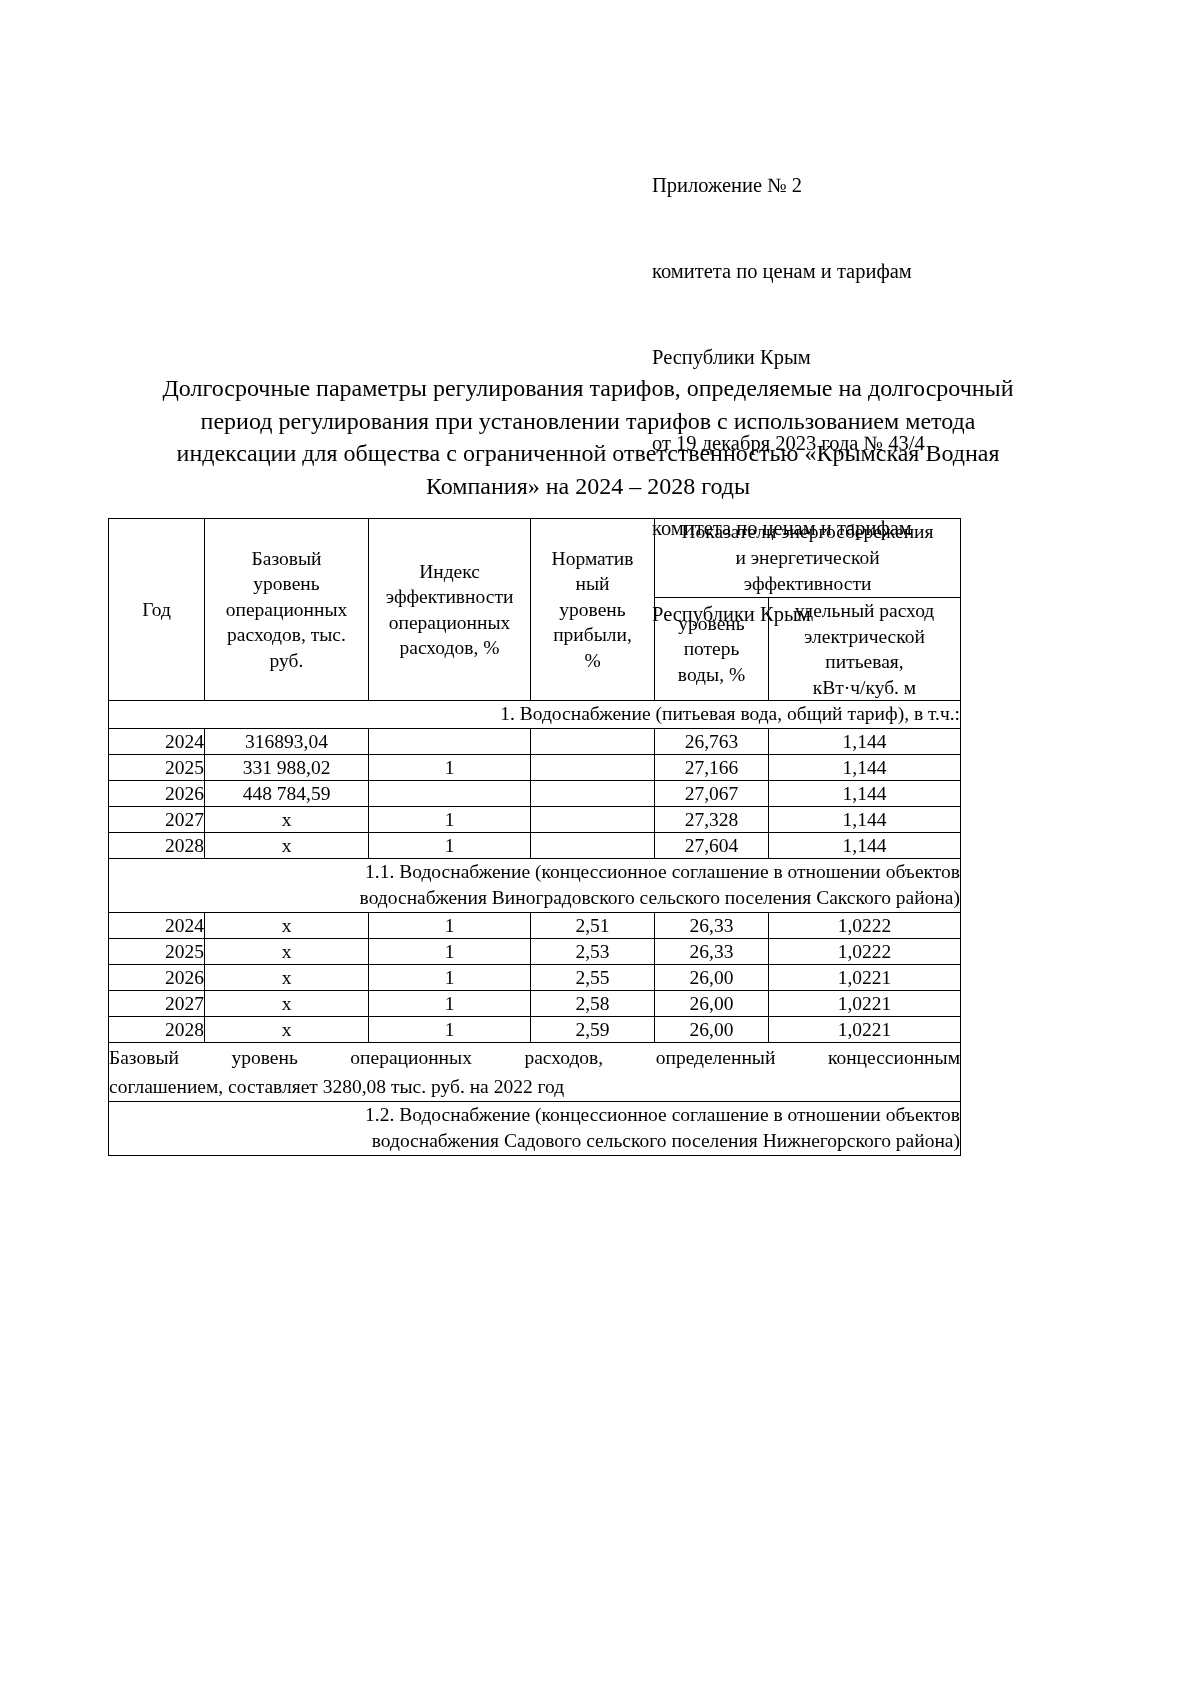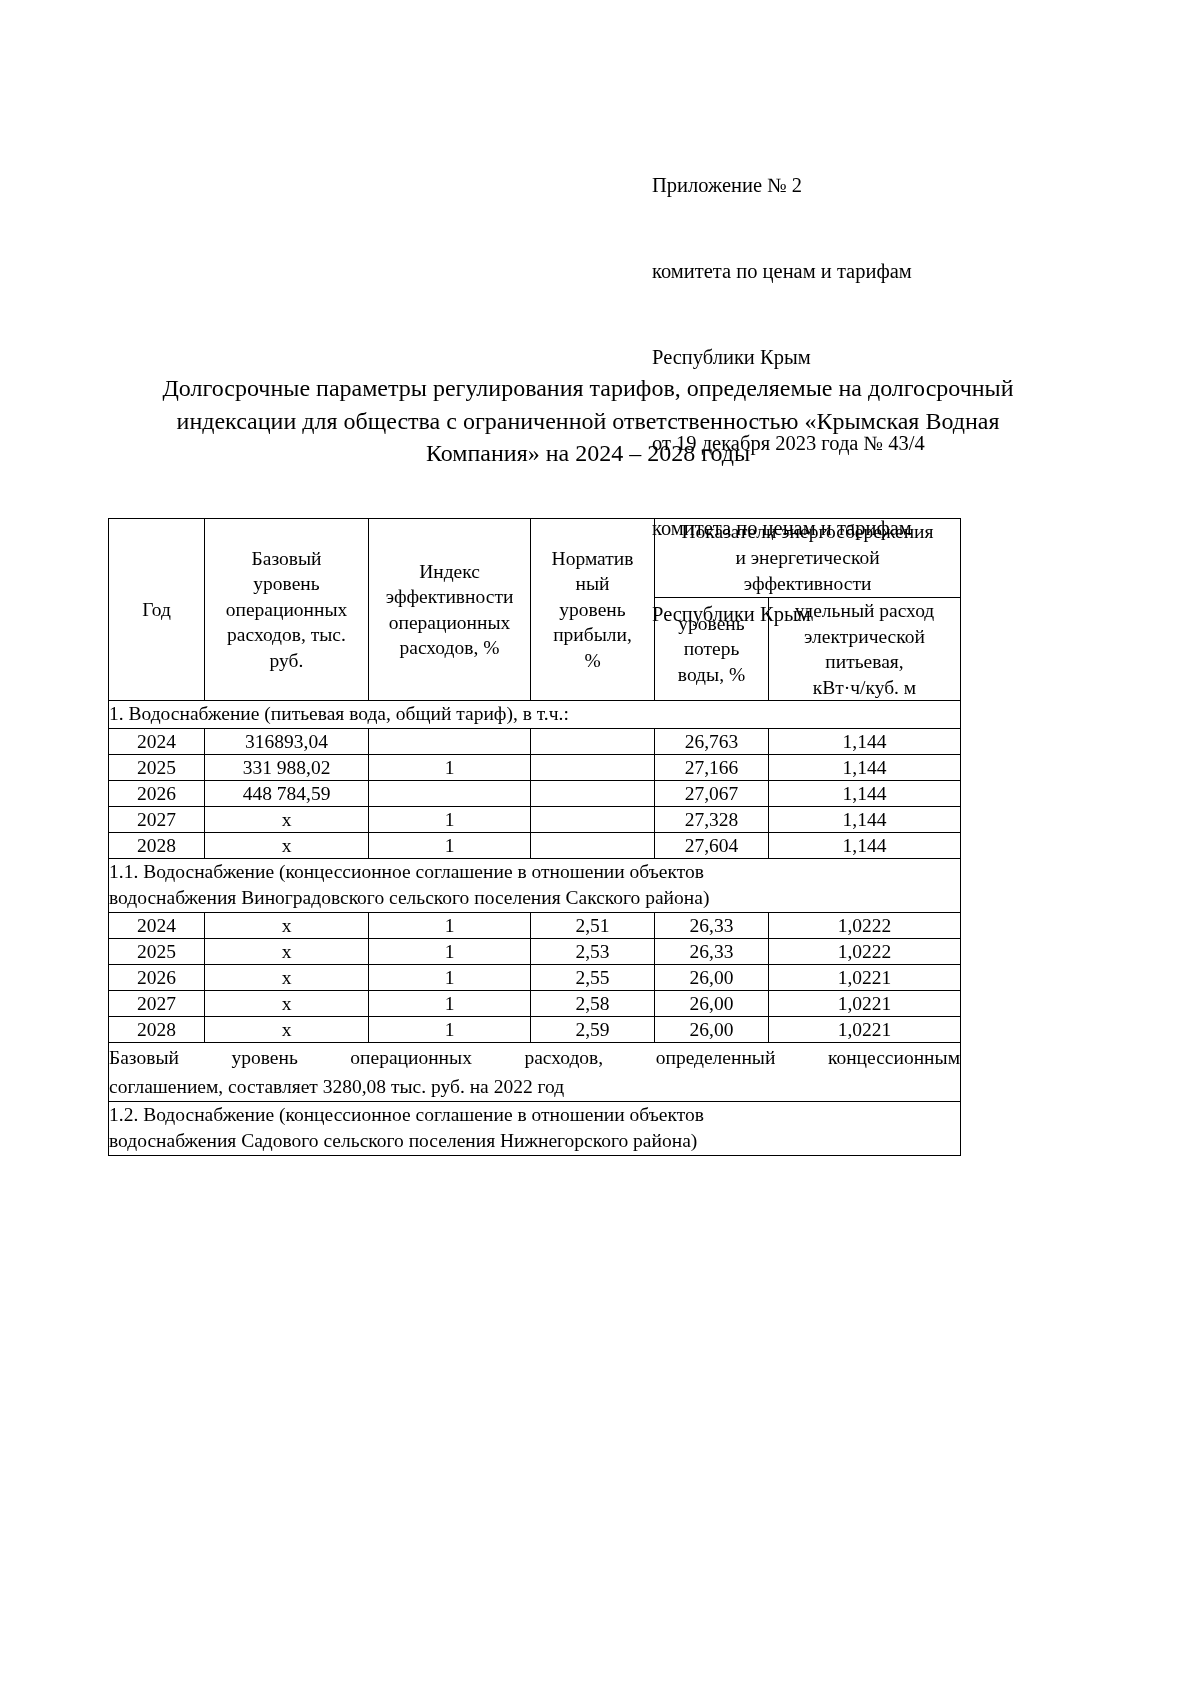--- a/index.html
+++ b/index.html
@@ -99,29 +99,29 @@
   }
   .hd-sub {
     text-align: center;
     vertical-align: top;
     padding: 8px 6px 10px 6px;
     line-height: 25.5px;
   }
 
   
   .section-row td {
-    text-align: left;
+    text-align: right;
     font-weight: bold;
     padding: 9px 14px 10px 14px;
     line-height: 26.5px;
   }
 
   
   .cell-year {
-    text-align: center;
+    text-align: right;
     padding: 10px 0 11px 10px;
   }
   .cell-num {
     text-align: center;
     padding: 10px 4px 11px 4px;
   }
 
   
   .note-row td {
     text-align: justify;
@@ -148,20 +148,21 @@
     <span class="hline">Приложение № 2</span>
     <span class="hline">комитета по ценам и тарифам</span>
     <span class="hline">Республики Крым</span>
     <span class="hline">от 19 декабря 2023 года № 43/4</span>
     <span class="hline">комитета по ценам и тарифам</span>
     <span class="hline">Республики Крым</span>
   </div>
 
   <div class="doc-title">
     <span class="tline">Долгосрочные параметры регулирования тарифов, определяемые на долгосрочный</span>
+    <span class="tline">период регулирования при установлении тарифов с использованием метода</span>
     <span class="tline">индексации для общества с ограниченной ответственностью «Крымская Водная</span>
     <span class="tline">Компания» на 2024 – 2028 годы</span>
   </div>
 
   <div class="tbl-wrap">
     <table class="params">
       <colgroup>
         <col class="c-year">
           <col class="c-base">
           <col class="c-index">

